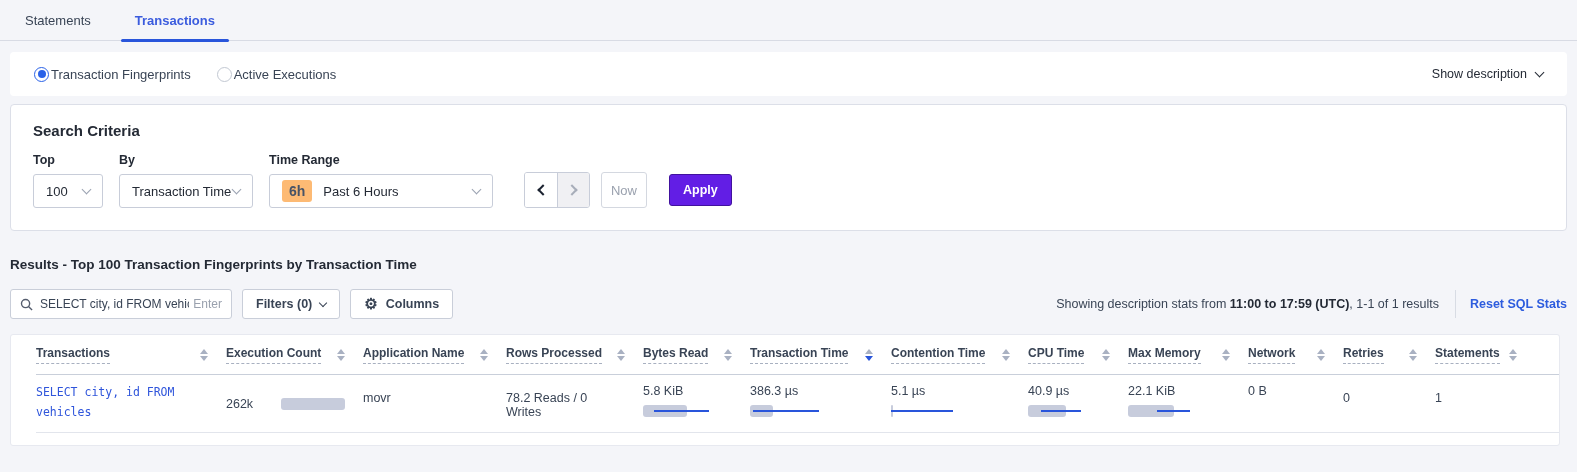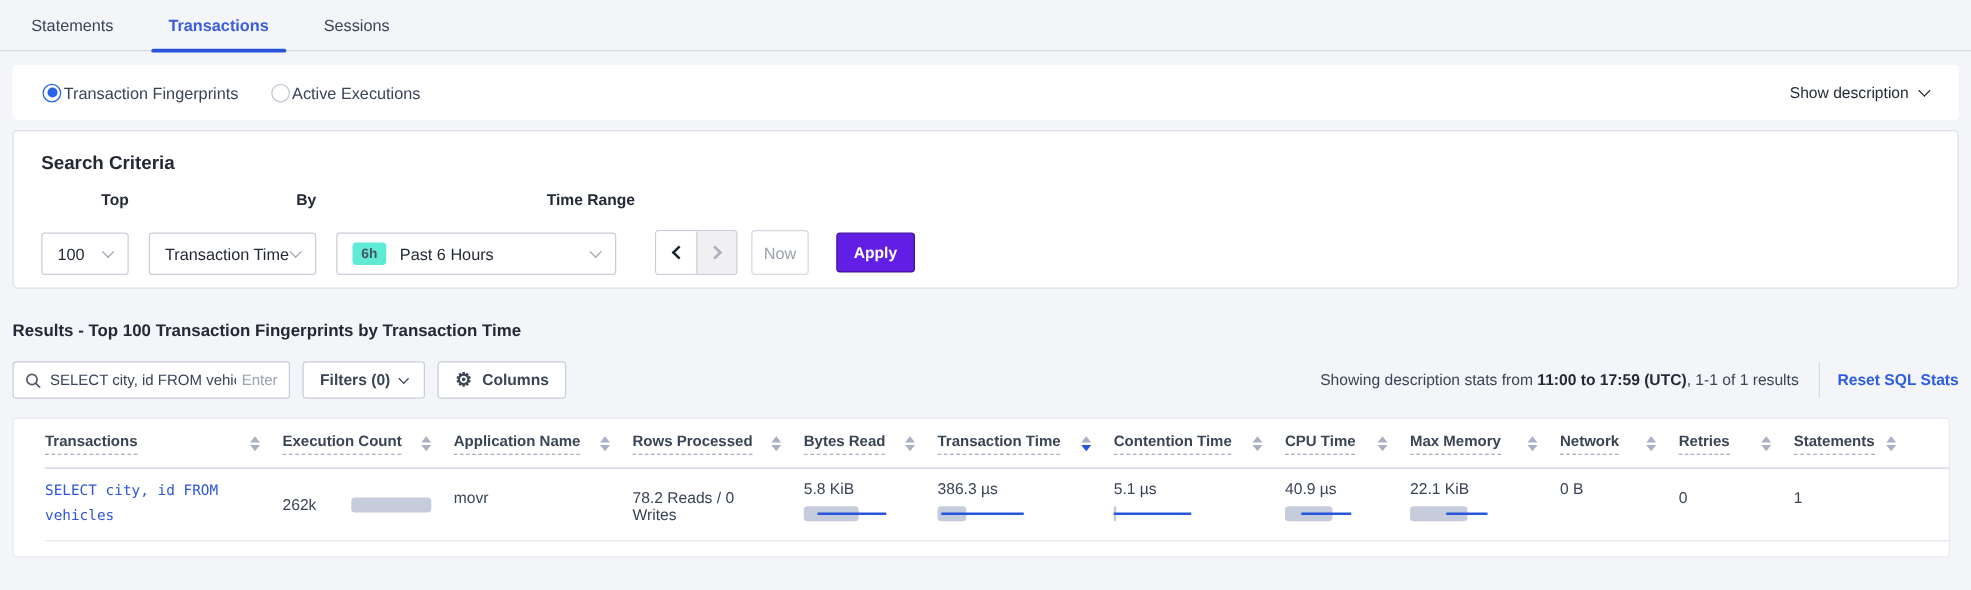--- a/index.html
+++ b/index.html
@@ -46,31 +46,31 @@
     border-right:1.6px solid currentColor; border-bottom:1.6px solid currentColor;
     transform:rotate(45deg); margin-top:-4px;
   }
   
   .criteria{
     margin-top:8px; border:1px solid #DCDFE8; height:127px; padding:17px 22px 0 22px;
   }
   .criteria-title{font-size:15px; font-weight:700; color:#242A35;}
   .criteria-controls{display:flex; align-items:flex-end; margin-top:14px;}
   .ctl-group{display:flex; flex-direction:column; margin-right:16px;}
-  .ctl-label{font-size:12.5px; font-weight:700; color:#242A35; margin-bottom:19px;text-align:right;}
+  .ctl-label{font-size:12.5px; font-weight:700; color:#242A35; margin-bottom:7px;}
   .select{
     height:34px; border:1px solid #C8CDD9; border-radius:3px; background:#fff;
     display:flex; align-items:center; padding:0 12px; color:#242A35; font-size:13px; cursor:pointer;
   }
   .select .chev{margin-left:auto; color:#9AA2B1;}
   .sel-top{width:70px;align-items:center;}
   .sel-by{width:134px;}
   .timerange{width:224px; margin-right:15px;}
   .tr-badge{
-    background:#5eead4; color:#475366; font-size:11px; font-weight:700;
+    background:#fdba74; color:#475366; font-size:14px; font-weight:700;
     border-radius:3px; padding:3px 7px; margin-right:11px;
   }
   .arrow-group{
     display:flex; border:1px solid #C8CDD9; border-radius:3px; overflow:hidden; height:36px; margin-right:11px;
   }
   .arrow-btn{
     width:32px; height:100%; display:flex; align-items:center; justify-content:center;
     background:#fff; cursor:pointer;
   }
   .arrow-btn + .arrow-btn{border-left:1px solid #C8CDD9;}
@@ -150,21 +150,20 @@
   
   .c1{width:190px}.c2{width:137px}.c3{width:143px}.c4{width:137px}.c5{width:107px}.c6{width:141px}
   .c7{width:137px}.c8{width:100px}.c9{width:120px}.c10{width:95px}.c11{width:92px}.c12{width:100px}
 </style>
 </head>
 <body>
 
 <div class="tabbar">
   <div class="tab">Statements</div>
   <div class="tab active">Transactions</div>
-  <div class="tab">Sessions</div>
 </div>
 
 <div class="card toggle-row">
   <div class="radio-opt">
     <span class="radio sel"></span>
     <span class="radio-label">Transaction Fingerprints</span>
   </div>
   <div class="radio-opt">
     <span class="radio"></span>
     <span class="radio-label">Active Executions</span>

